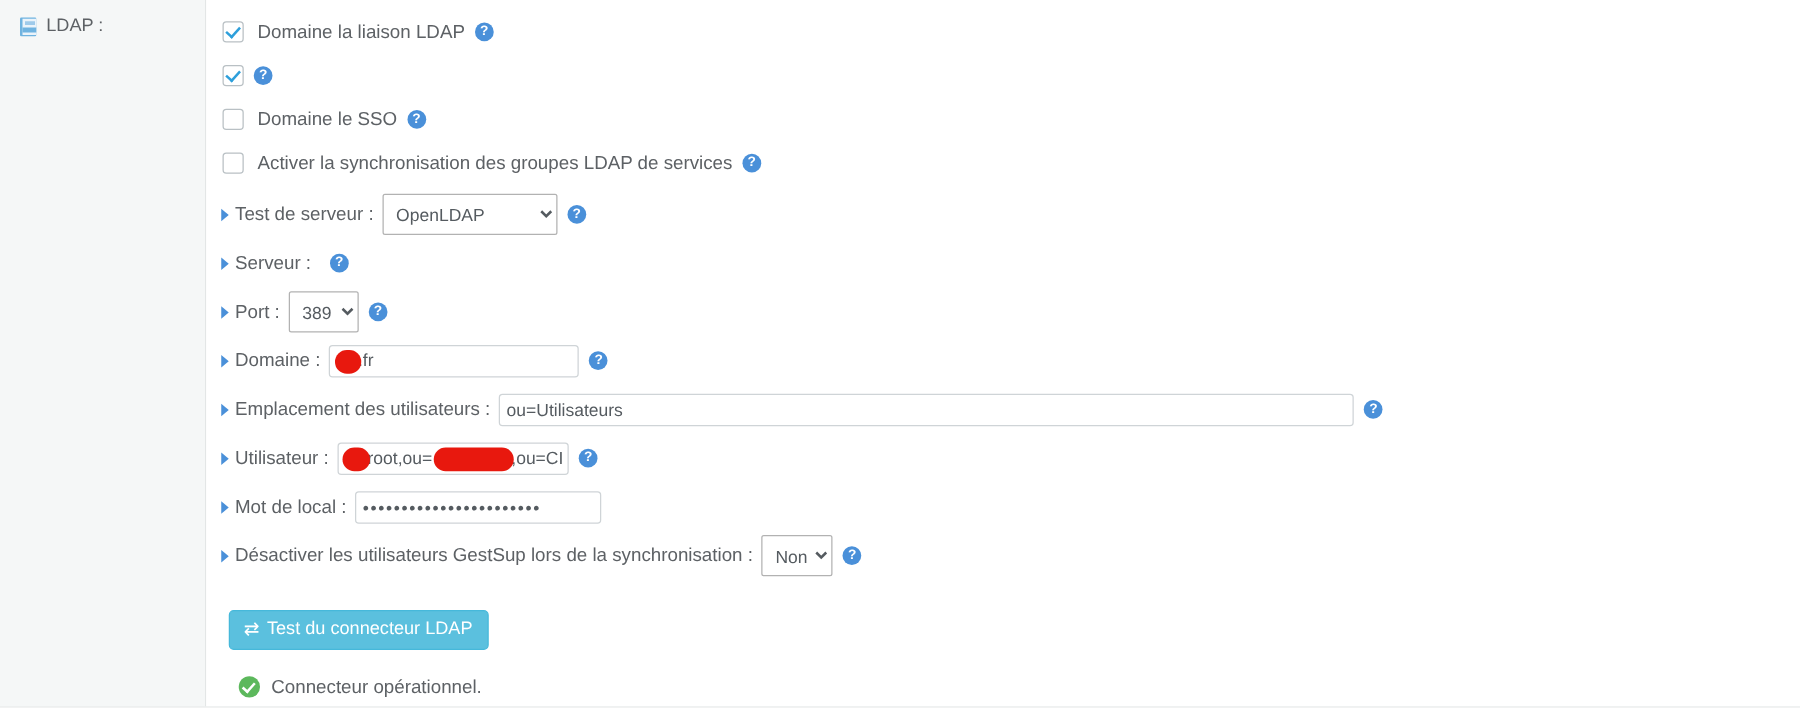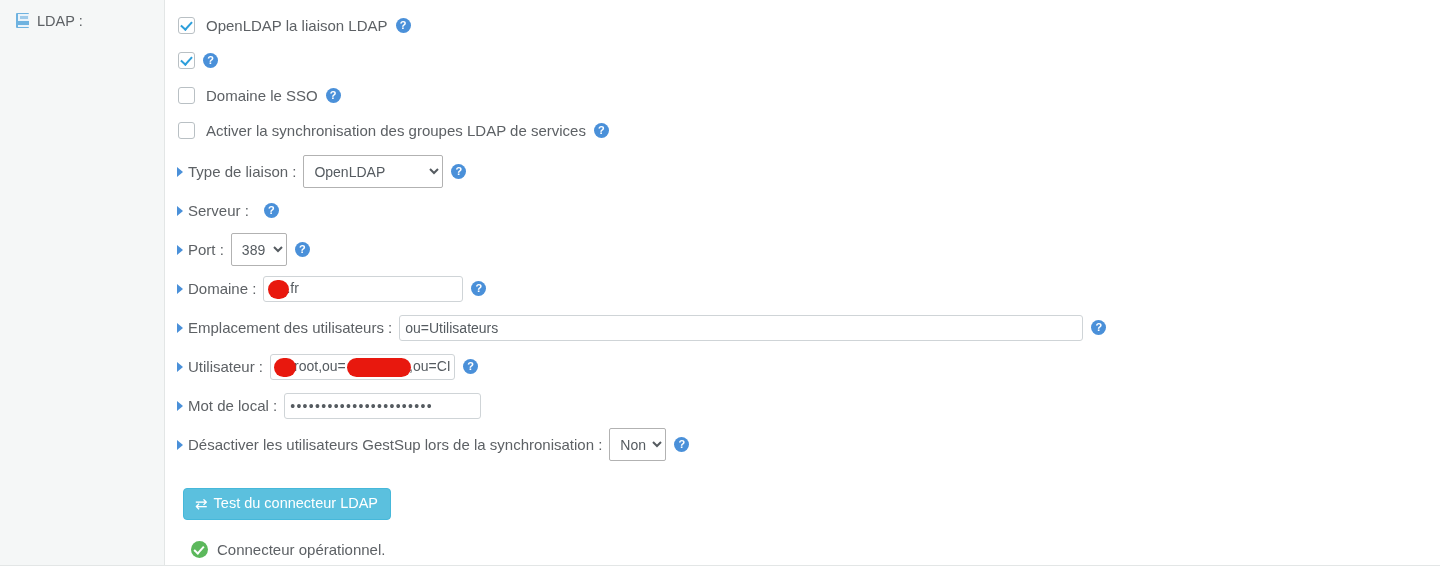--- a/index.html
+++ b/index.html
@@ -28,20 +28,21 @@
   .label-col {
     width: 165px;
     min-width: 165px;
     background: #f5f7f7;
     border-right: 1px solid #e3e6e6;
     box-sizing: border-box;
     padding: 13px 0 0 16px;
   }
   .label-col-inner {
     display: flex;
+    align-items: center;
     gap: 7px;
   }
   .section-icon {
     width: 14px;
     height: 15px;
     display: inline-block;
     position: relative;
   }
   .section-icon .book {
     position: absolute;
@@ -257,21 +258,21 @@
           <span class="bar2"></span>
       </span>
       <span class="section-label">LDAP :</span>
     </div>
   </div>
 
   <div class="content-col">
 
     <div class="cb-row">
       <span class="cbox checked"></span>
-      <span class="cb-label">OpenLDAP la liaison LDAP</span>
+      <span class="cb-label">Domaine la liaison LDAP</span>
       <span class="help">?</span>
     </div>
 
     <div class="cb-row">
       <span class="cbox checked"></span>
       <span class="help">?</span>
     </div>
 
     <div class="cb-row">
       <span class="cbox"></span>
@@ -280,21 +281,21 @@
     </div>
 
     <div class="cb-row">
       <span class="cbox"></span>
       <span class="cb-label">Activer la synchronisation des groupes LDAP de services</span>
       <span class="help">?</span>
     </div>
 
     <div class="f-row" style="margin-top:4px;">
       <span class="caret"></span>
-      <span class="f-label">Type de liaison :</span>
+      <span class="f-label">Test de serveur :</span>
       <select style="width:140px;">
         <option>OpenLDAP</option>
       </select>
       <span class="help">?</span>
     </div>
 
     <div class="f-row">
       <span class="caret"></span>
       <span class="f-label">Serveur :</span>
       <span class="help">?</span>

